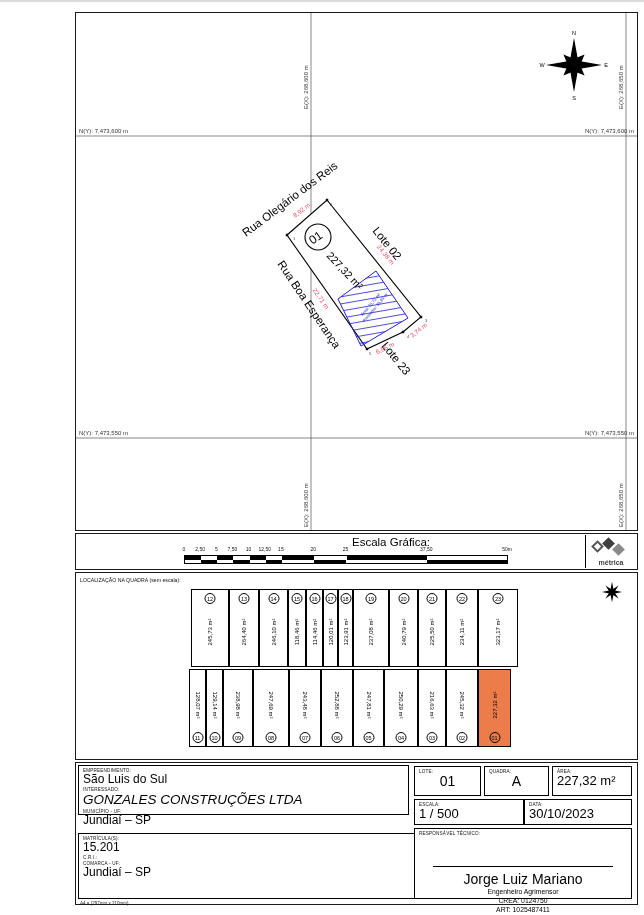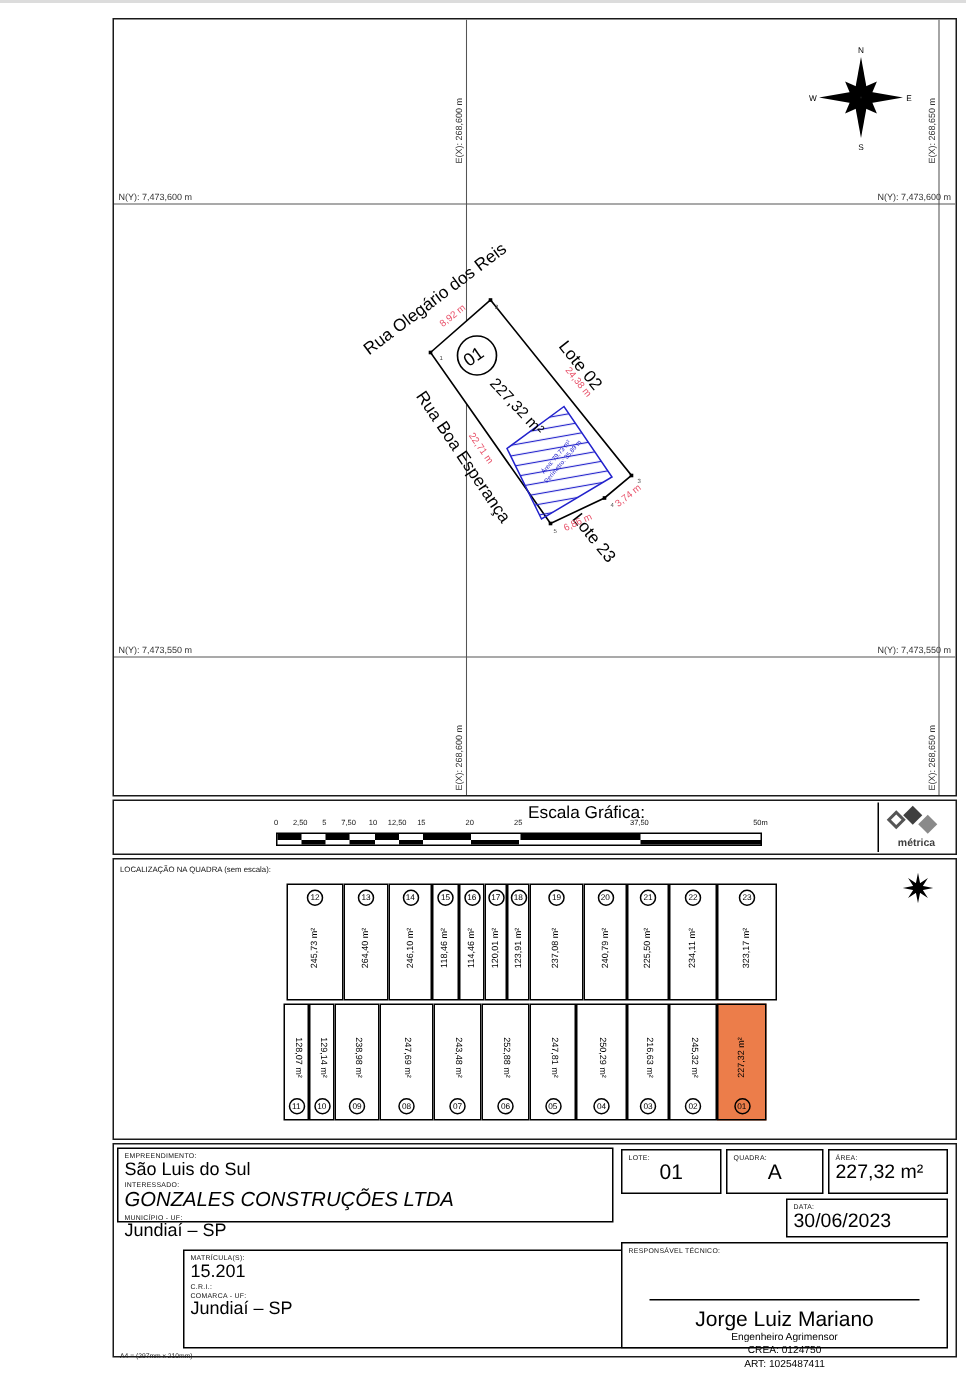--- a/index.html
+++ b/index.html
@@ -283,44 +283,48 @@
 
 <div id="titleblock" class="section">
   <div class="tb-box" style="left:2px;top:2px;width:331px;height:50px;">
     <span class="tb-label">EMPREENDIMENTO:</span>
     <span class="tb-val">São Luis do Sul</span>
     <span class="tb-label">INTERESSADO:</span>
     <span class="tb-val tb-val-lg">GONZALES CONSTRUÇÕES LTDA</span>
     <span class="tb-label">MUNICÍPIO - UF:</span>
     <span class="tb-val">Jundiaí – SP</span>
   </div>
-  <div class="tb-box" style="left:2px;top:70px;width:378px;height:66px;margin-left:44px;">
+  <div class="tb-box" style="left:2px;top:70px;width:378px;height:66px;">
     <span class="tb-label">MATRÍCULA(S):</span>
     <span class="tb-val">15.201</span>
     <span class="tb-label">C.R.I.:</span>
     <span class="tb-label">COMARCA - UF:</span>
     <span class="tb-val">Jundiaí – SP</span>
   </div>
   <div id="tb-a4">A4 = (297mm x 210mm)</div>
 
   <div class="tb-box" style="left:338px;top:3px;width:67px;height:30px;">
     <span class="tb-label">LOTE:</span>
     <span class="tb-val tb-val-c" style="font-size:14px;">01</span>
   </div>
   <div class="tb-box" style="left:408px;top:3px;width:65px;height:30px;">
     <span class="tb-label">QUADRA:</span>
     <span class="tb-val tb-val-c" style="font-size:14px;">A</span>
   </div>
   <div class="tb-box" style="left:476px;top:3px;width:80px;height:30px;">
     <span class="tb-label">ÁREA:</span>
     <span class="tb-val" style="font-size:13px;">227,32 m²</span>
   </div>
+  <div class="tb-box" style="left:338px;top:36px;width:110px;height:26px;">
+    <span class="tb-label">ESCALA:</span>
+    <span class="tb-val" style="font-size:13px;">1 / 500</span>
+  </div>
   <div class="tb-box" style="left:448px;top:36px;width:108px;height:26px;">
     <span class="tb-label">DATA:</span>
-    <span class="tb-val" style="font-size:13px;">30/06/2023</span>
+    <span class="tb-val" style="font-size:13px;">30/10/2023</span>
   </div>
   <div class="tb-box" style="left:338px;top:65px;width:218px;height:71px;">
     <span class="tb-label">RESPONSÁVEL TÉCNICO:</span>
     <div id="tb-resp-line"></div>
     <span class="resp-ln resp-name">Jorge Luiz Mariano</span>
     <span class="resp-ln">Engenheiro Agrimensor</span>
     <span class="resp-ln">CREA: 0124750</span>
     <span class="resp-ln">ART: 1025487411</span>
   </div>
 </div>

